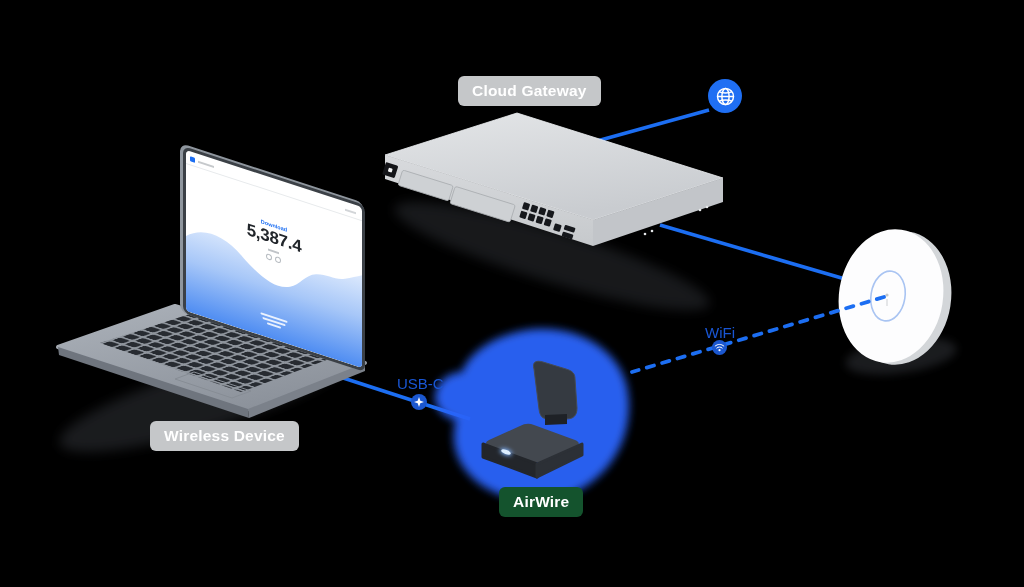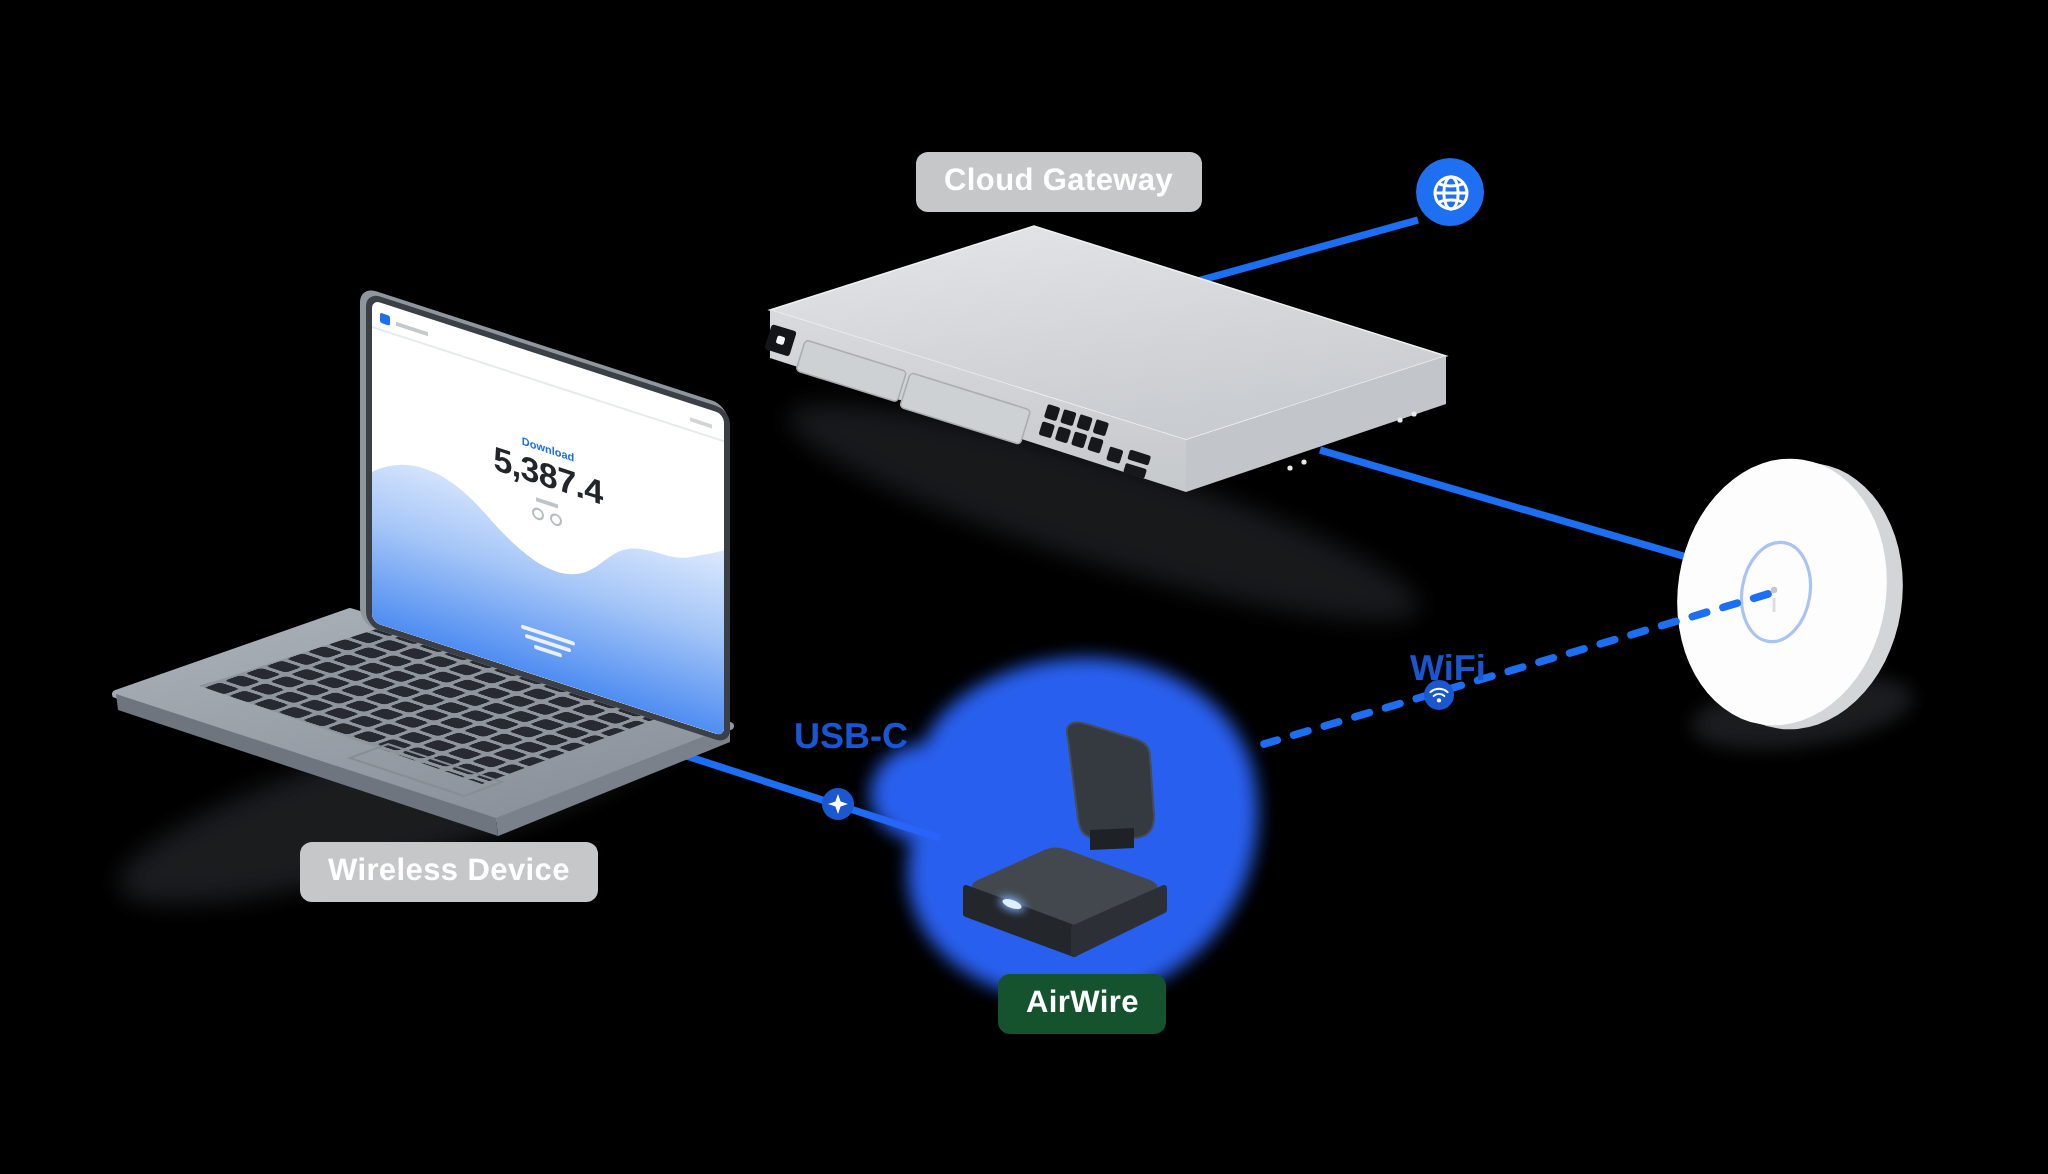--- a/index.html
+++ b/index.html
@@ -4,21 +4,21 @@
 <style>
   html,body{margin:0;padding:0;background:#000;}
   #stage{position:relative;width:1024px;height:587px;background:#000;overflow:hidden;
          font-family:"Liberation Sans",sans-serif;}
   #scene{position:absolute;inset:0;}
   
   .pill{position:absolute;background:#c5c7c9;color:#fff;font-weight:bold;font-size:15.5px;
         line-height:1;padding:7px 14px;border-radius:6px;letter-spacing:.2px;white-space:nowrap;}
   .pill.blue{background:#14532d;}
   
-  .linklabel{position:absolute;color:#1956d4;font-weight:bold;font-size:18px;white-space:nowrap;}
+  .linklabel{position:absolute;color:#1956d4;font-weight:normal;font-size:15px;white-space:nowrap;}
   
   .node{position:absolute;border-radius:50%;display:flex;align-items:center;justify-content:center;}
   #internet-node{left:708px;top:79px;width:34px;height:34px;background:#1f6ff3;}
   #usbc-node{left:411px;top:394px;width:16px;height:16px;background:#1b57cf;}
   #wifi-node{left:712px;top:340px;width:15px;height:15px;background:#1b57cf;}
   
   #laptop-screen{position:absolute;left:183px;top:146px;width:176px;height:161px;
      transform:skewY(18deg);transform-origin:0 0;background:#fff;
      border:3px solid #3b4046;border-radius:7px;box-shadow:-2px -1px 0 1px #8f969e;
      overflow:hidden;}
@@ -217,16 +217,16 @@
   <div class="node" id="usbc-node">
     <svg width="10" height="10" viewBox="0 0 10 10">
       <path d="M5 0 L6.3 3.7 L10 5 L6.3 6.3 L5 10 L3.7 6.3 L0 5 L3.7 3.7 Z" fill="#fff"></path>
     </svg>
   </div>
 
   <div class="pill" style="left:458px;top:76px">Cloud Gateway</div>
   <div class="pill" style="left:150px;top:421px">Wireless Device</div>
   <div class="pill blue" style="left:499px;top:487px">AirWire</div>
 
-  <div class="linklabel" style="left:397px;top:358px">USB-C</div>
+  <div class="linklabel" style="left:397px;top:375px">USB-C</div>
   <div class="linklabel" style="left:705px;top:324px">WiFi</div>
 
 </div>
 
 </body></html>

